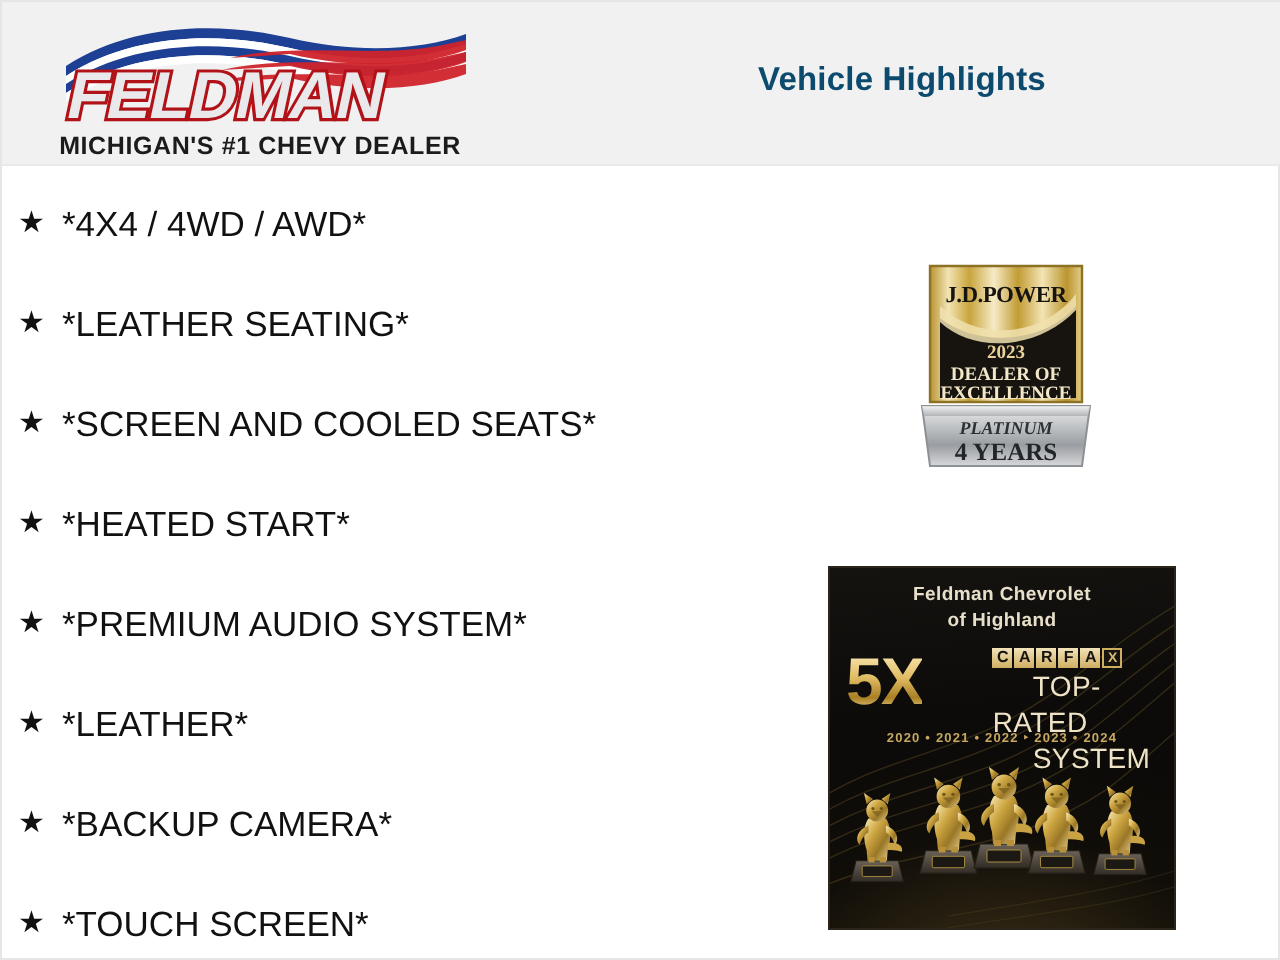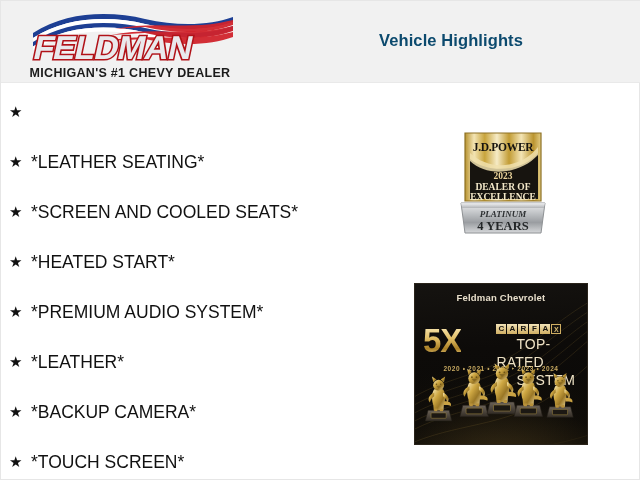--- a/index.html
+++ b/index.html
@@ -87,21 +87,21 @@
     width: 88px;
     height: 112px;
   }
 
   
   .carfax-badge {
     position: absolute;
     left: 413px;
     top: 282px;
     width: 174px;
-    height: 162px;
+    height: 182px;
     background:
       radial-gradient(ellipse 150% 90% at 50% 115%, rgba(180,140,60,0.30) 0%, rgba(60,45,18,0.10) 45%, rgba(0,0,0,0) 72%),
       linear-gradient(175deg, #151310 0%, #0d0b09 40%, #0a0907 100%);
     border: 1px solid #2a241b;
     box-sizing: border-box;
     overflow: hidden;
   }
   .carfax-swoosh {
     position: absolute;
     inset: 0;
@@ -216,20 +216,21 @@
         <text x="111" y="70" text-anchor="middle" font-family="'Liberation Sans', sans-serif" font-size="12.5" font-weight="bold" fill="#1b1b1b" letter-spacing="0.3">MICHIGAN'S #1 CHEVY DEALER</text>
       </svg>
     </div>
 
     <div class="page-title">Vehicle Highlights</div>
   </div>
 
   <ul class="features">
     <li class="feature-item">
       <span class="feature-bullet">★</span>
+      <span>*4X4 / 4WD / AWD*</span>
     </li>
     <li class="feature-item">
       <span class="feature-bullet">★</span>
       <span>*LEATHER SEATING*</span>
     </li>
     <li class="feature-item">
       <span class="feature-bullet">★</span>
       <span>*SCREEN AND COOLED SEATS*</span>
     </li>
     <li class="feature-item">
@@ -311,20 +312,21 @@
         <path d="M-10 164 C40 140, 90 146, 140 112 C166 92, 178 78, 194 68"></path>
       </g>
       <g fill="none" stroke="#6a5427" stroke-width="0.6" opacity="0.45">
         <path d="M184 150 C150 162, 110 168, 60 176"></path>
         <path d="M184 158 C150 170, 110 174, 60 182"></path>
       </g>
     </svg>
 
     <div class="cf-title">
       <div>Feldman Chevrolet</div>
+      <div>of Highland</div>
     </div>
 
     <div class="cf-mid">
       <span class="cf-5x">5X</span>
       <span class="cf-right">
         <span class="cf-carfax-row">
           <span class="cf-letter">C</span>
           <span class="cf-letter">A</span>
           <span class="cf-letter">R</span>
           <span class="cf-letter">F</span>

